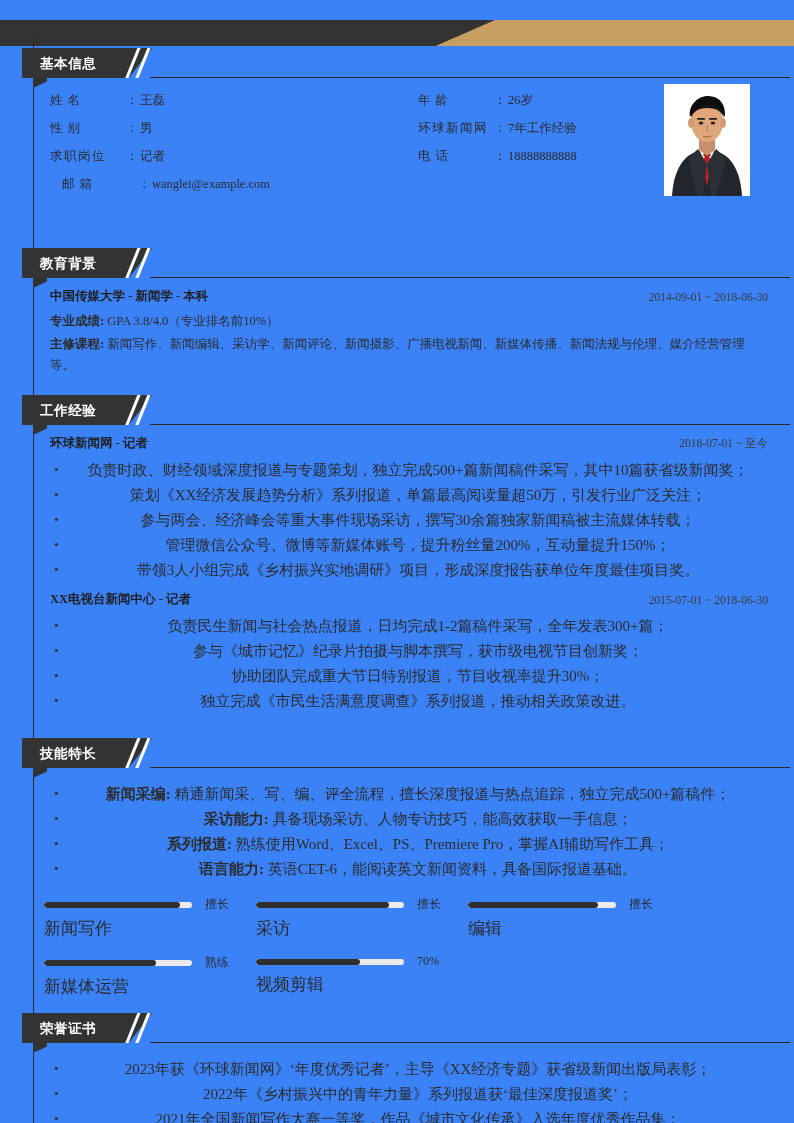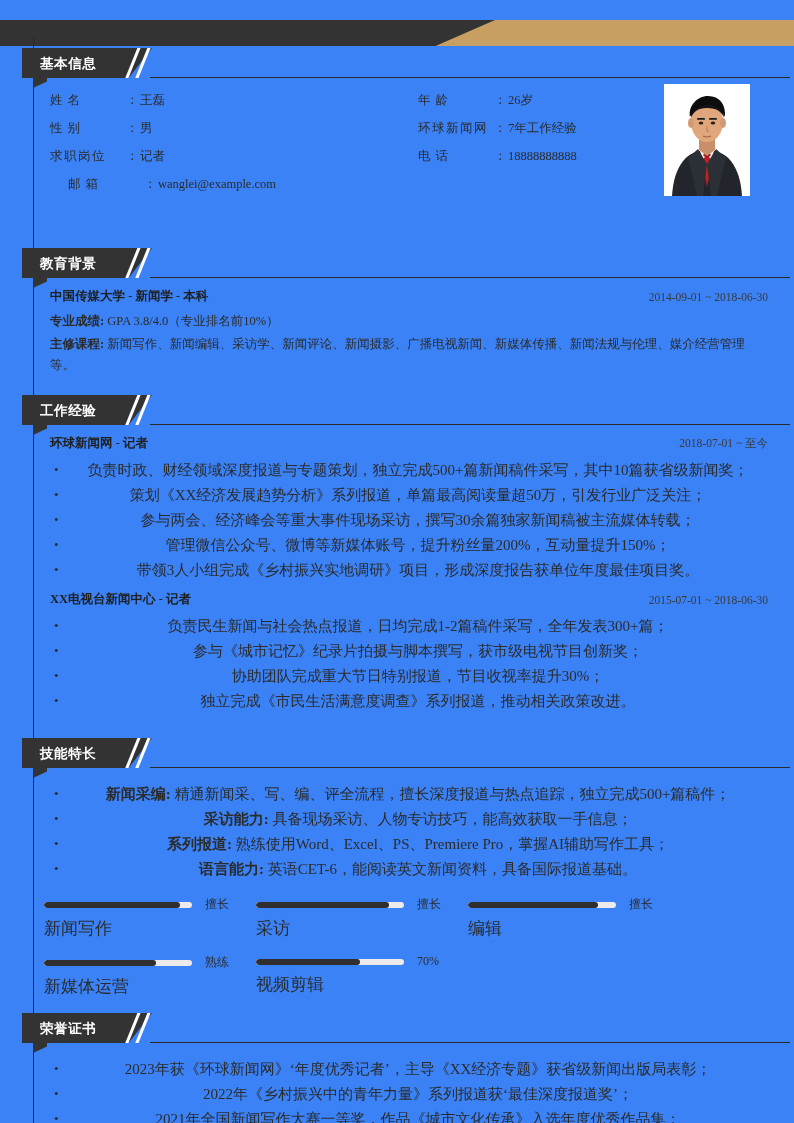--- a/index.html
+++ b/index.html
@@ -245,21 +245,21 @@
 
         <div class="info-row" style="left:0; top:4px;">
           <span class="info-label">姓名</span><span class="info-colon">：</span><span class="info-val">王磊</span>
         </div>
         <div class="info-row" style="left:0; top:32px;">
           <span class="info-label">性别</span><span class="info-colon">：</span><span class="info-val">男</span>
         </div>
         <div class="info-row" style="left:0; top:60px;">
           <span class="info-label wide">求职岗位</span><span class="info-colon">：</span><span class="info-val">记者</span>
         </div>
-        <div class="info-row" style="left:18px; top:88px;">
+        <div class="info-row" style="left:12px; top:88px;">
           <span class="info-label">邮箱</span><span class="info-colon">：</span><span class="info-val">wanglei@example.com</span>
         </div>
 
         <div class="info-row" style="left:368px; top:4px;">
           <span class="info-label">年龄</span><span class="info-colon">：</span><span class="info-val">26岁</span>
         </div>
         <div class="info-row" style="left:368px; top:32px;">
           <span class="info-label wide">环球新闻网</span><span class="info-colon">：</span><span class="info-val">7年工作经验</span>
         </div>
         <div class="info-row" style="left:368px; top:60px;">

